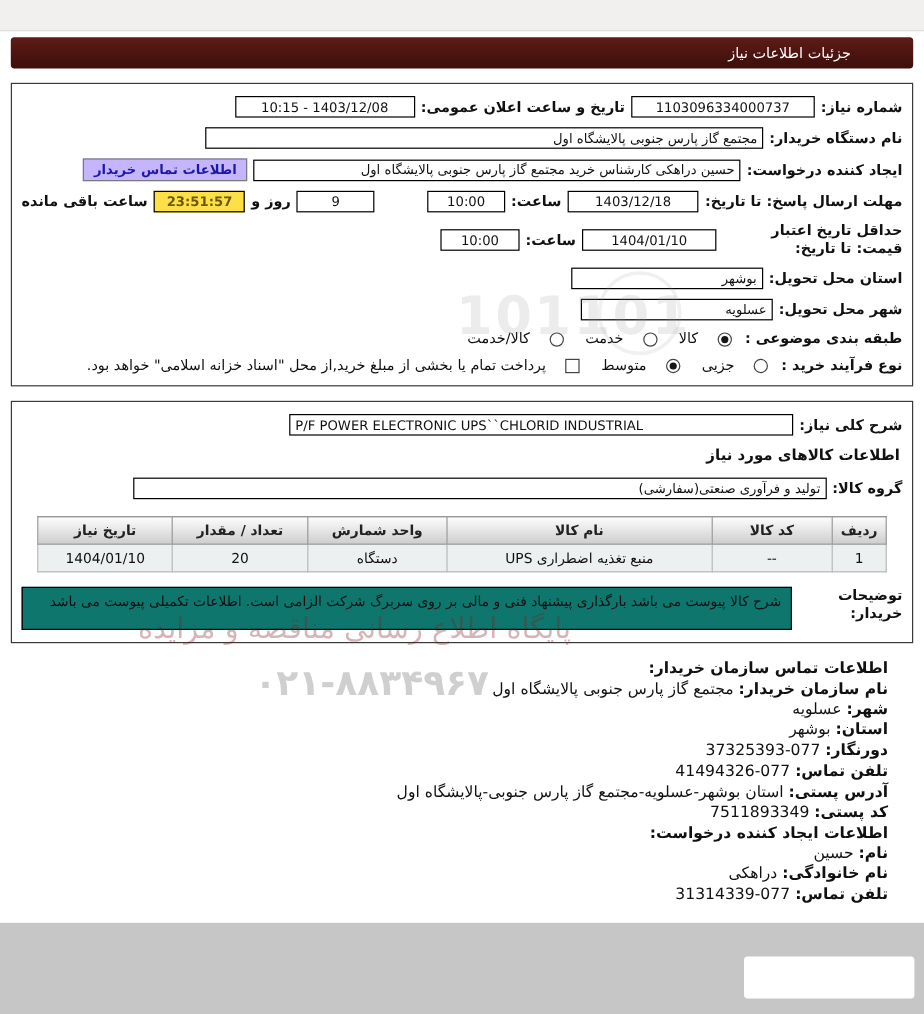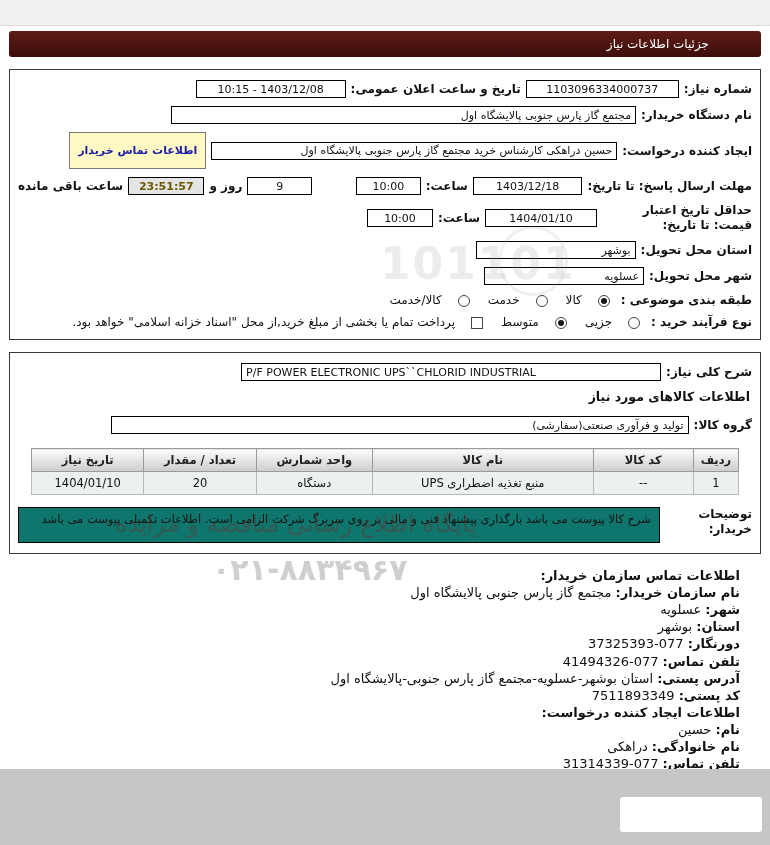--- a/index.html
+++ b/index.html
@@ -21,28 +21,28 @@
   .lbl { font-weight:bold; white-space:nowrap; font-size:12px; }
   .lbl-wrap { font-weight:bold; white-space:normal; width:150px; line-height:1.25; font-size:12px; }
   .txt { white-space:nowrap; font-size:12px; }
   .txt-b { white-space:nowrap; font-size:12px; font-weight:bold; }
 
   .field { border:1px solid #000; height:18px; background:#fff; display:flex; align-items:center;
            padding:0 4px; font-size:11px; overflow:hidden; white-space:nowrap; }
   .field.center { justify-content:center; }
   .field.ltr { direction:ltr; justify-content:flex-start; }
   .field.ltr.center { justify-content:center; }
-  .yellow { background:#e5e5e5; color:#6b5900; font-weight:bold; }
+  .yellow { background:#fde047; color:#6b5900; font-weight:bold; }
 
   .w153{width:153px} .w150{width:150px} .w465{width:465px} .w406{width:406px}
   .w112{width:112px} .w66{width:66px} .w78{width:78px} .w160{width:160px}
   .w420{width:420px} .w578{width:578px}
   .spacer34 { width:34px; flex:0 0 auto; }
 
-  .btn-contact { background:#fef9c3; border:1px solid #7a7a7a; height:37px; padding:0 8px;
+  .btn-contact { background:#c4b5fd; border:1px solid #7a7a7a; height:19px; padding:0 8px;
     font-size:11px; font-weight:bold; color:#1a1aa6; display:flex; align-items:center;
     white-space:nowrap; cursor:pointer; }
 
   .opts { display:flex; align-items:center; gap:18px; margin-right:6px; }
   .opt { display:flex; align-items:flex-end; gap:16px; cursor:pointer; }
   .radio { width:12px; height:12px; border:1px solid #444; border-radius:50%; background:#fff;
     display:inline-flex; align-items:center; justify-content:center; flex:0 0 auto; }
   .radio.checked::after { content:""; width:6px; height:6px; border-radius:50%; background:#161616; }
   .checkbox { width:12px; height:12px; border:1px solid #444; background:#fff; flex:0 0 auto; }
 

